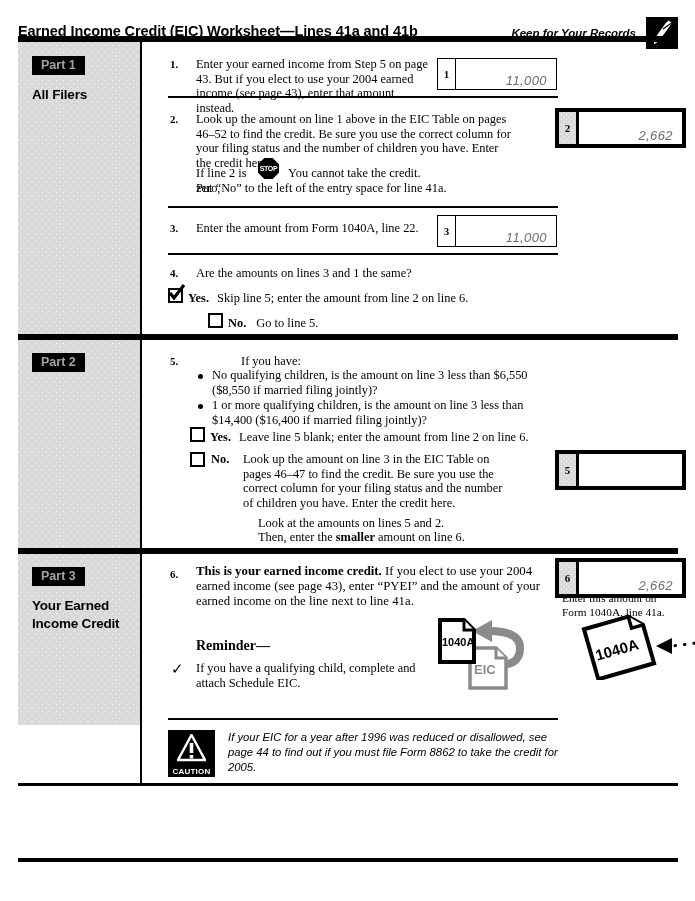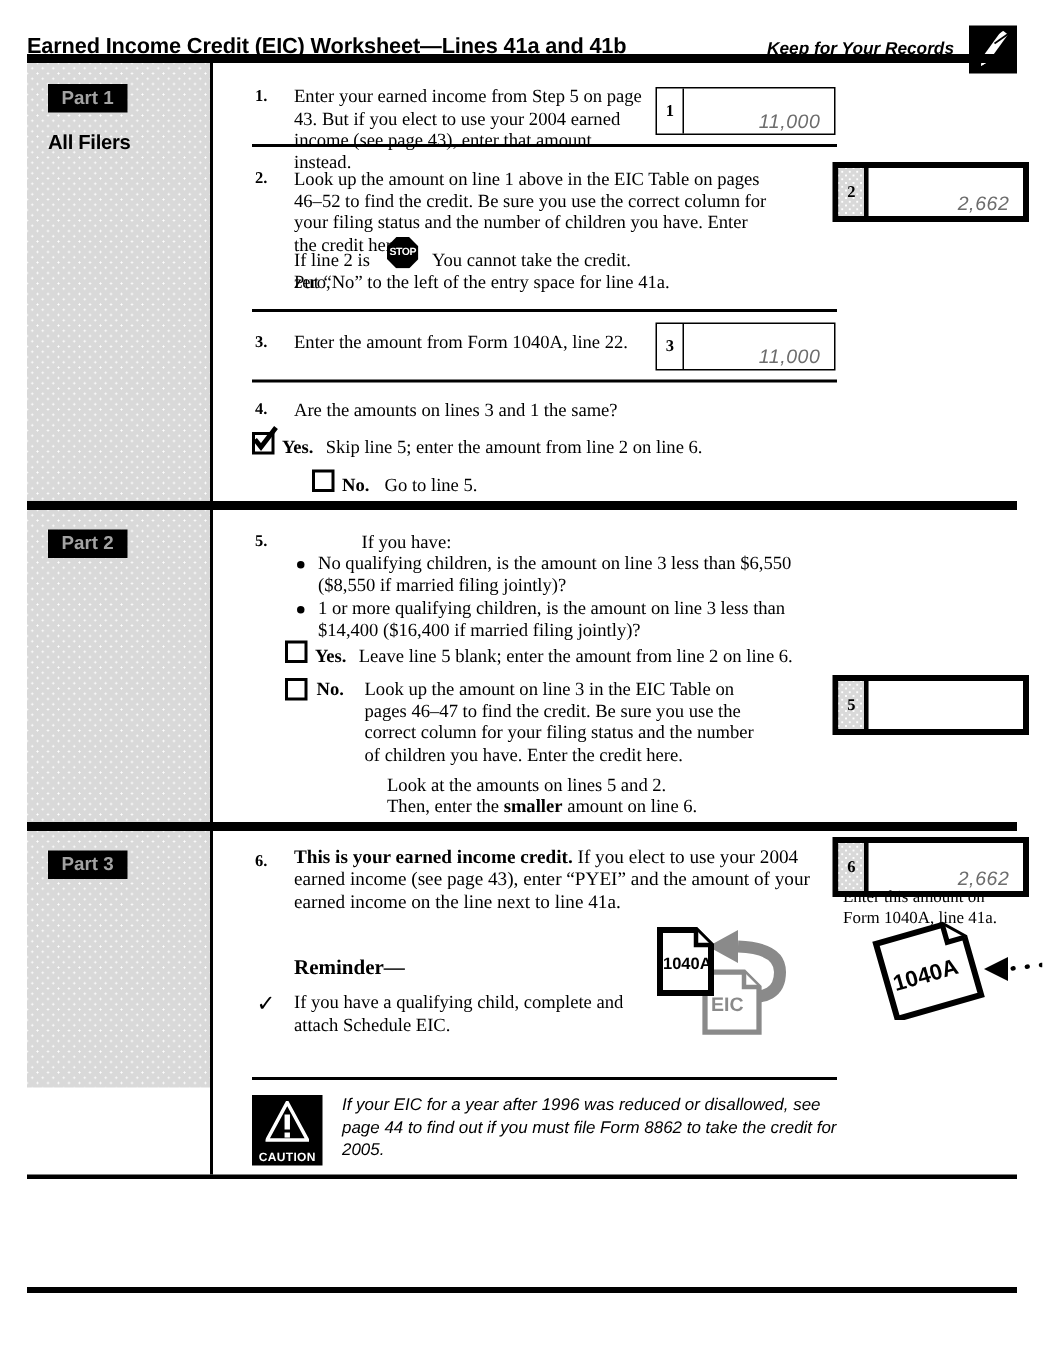--- a/index.html
+++ b/index.html
@@ -266,20 +266,22 @@
   <div class="val"></div>
 </div>
 
 <div class="ptext nj" style="left:258px;top:516px;width:300px;">Look at the amounts on lines 5 and 2.</div>
 <div class="ptext nj" style="left:258px;top:530px;width:320px;"><span>Then, enter the </span><b class="bd">smaller</b><span> amount on line 6.</span></div>
 
 <div class="hrule" id="rule-p2"></div>
 
 <div class="side" id="side3">
   <div class="part-tag" style="top:13px;">Part 3</div>
+  <div class="part-name" style="top:43px;white-space:pre-line;">Your Earned
+Income Credit</div>
 </div>
 <div class="vline" id="vl3"></div>
 
 <div class="num" style="left:170px;top:568px;">6.</div>
 <div class="ptext nj" style="left:196px;top:564px;width:345px;font-size:12.8px;line-height:15.2px;"><b class="bd">This is your earned income credit.</b><span> If you elect to use your 2004 earned income (see page 43), enter “PYEI” and the amount of your earned income on the line next to line 41a.</span></div>
 
 <div class="ebox thick" style="left:555px;top:558px;width:123px;height:32px;">
   <div class="lbl">6</div>
   <div class="val">2,662</div>
 </div>

